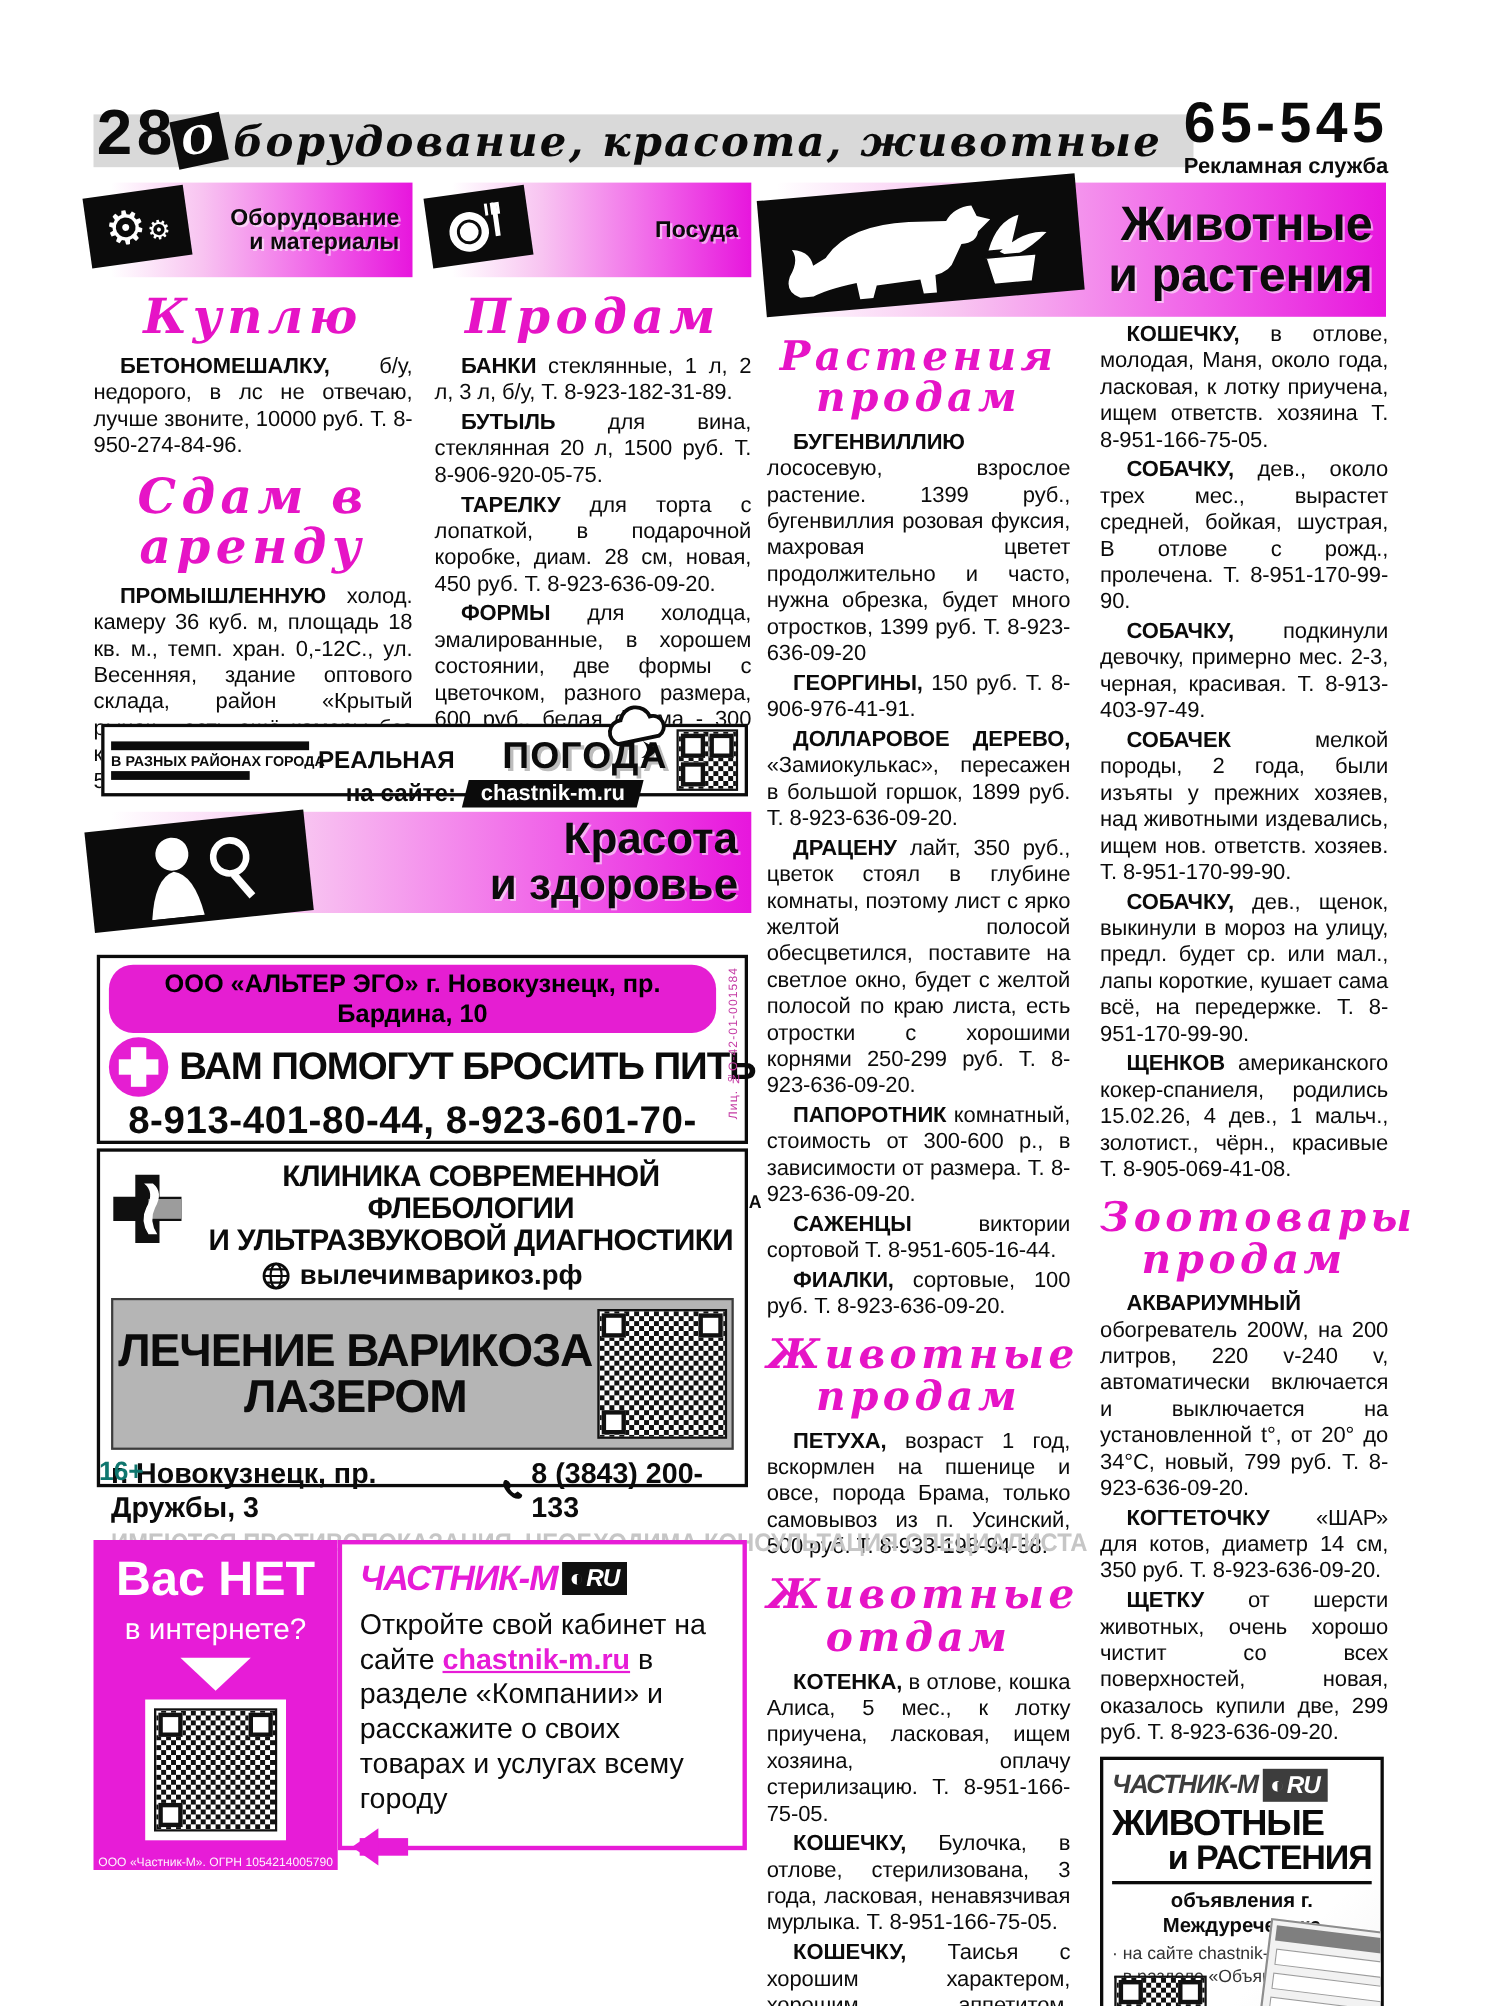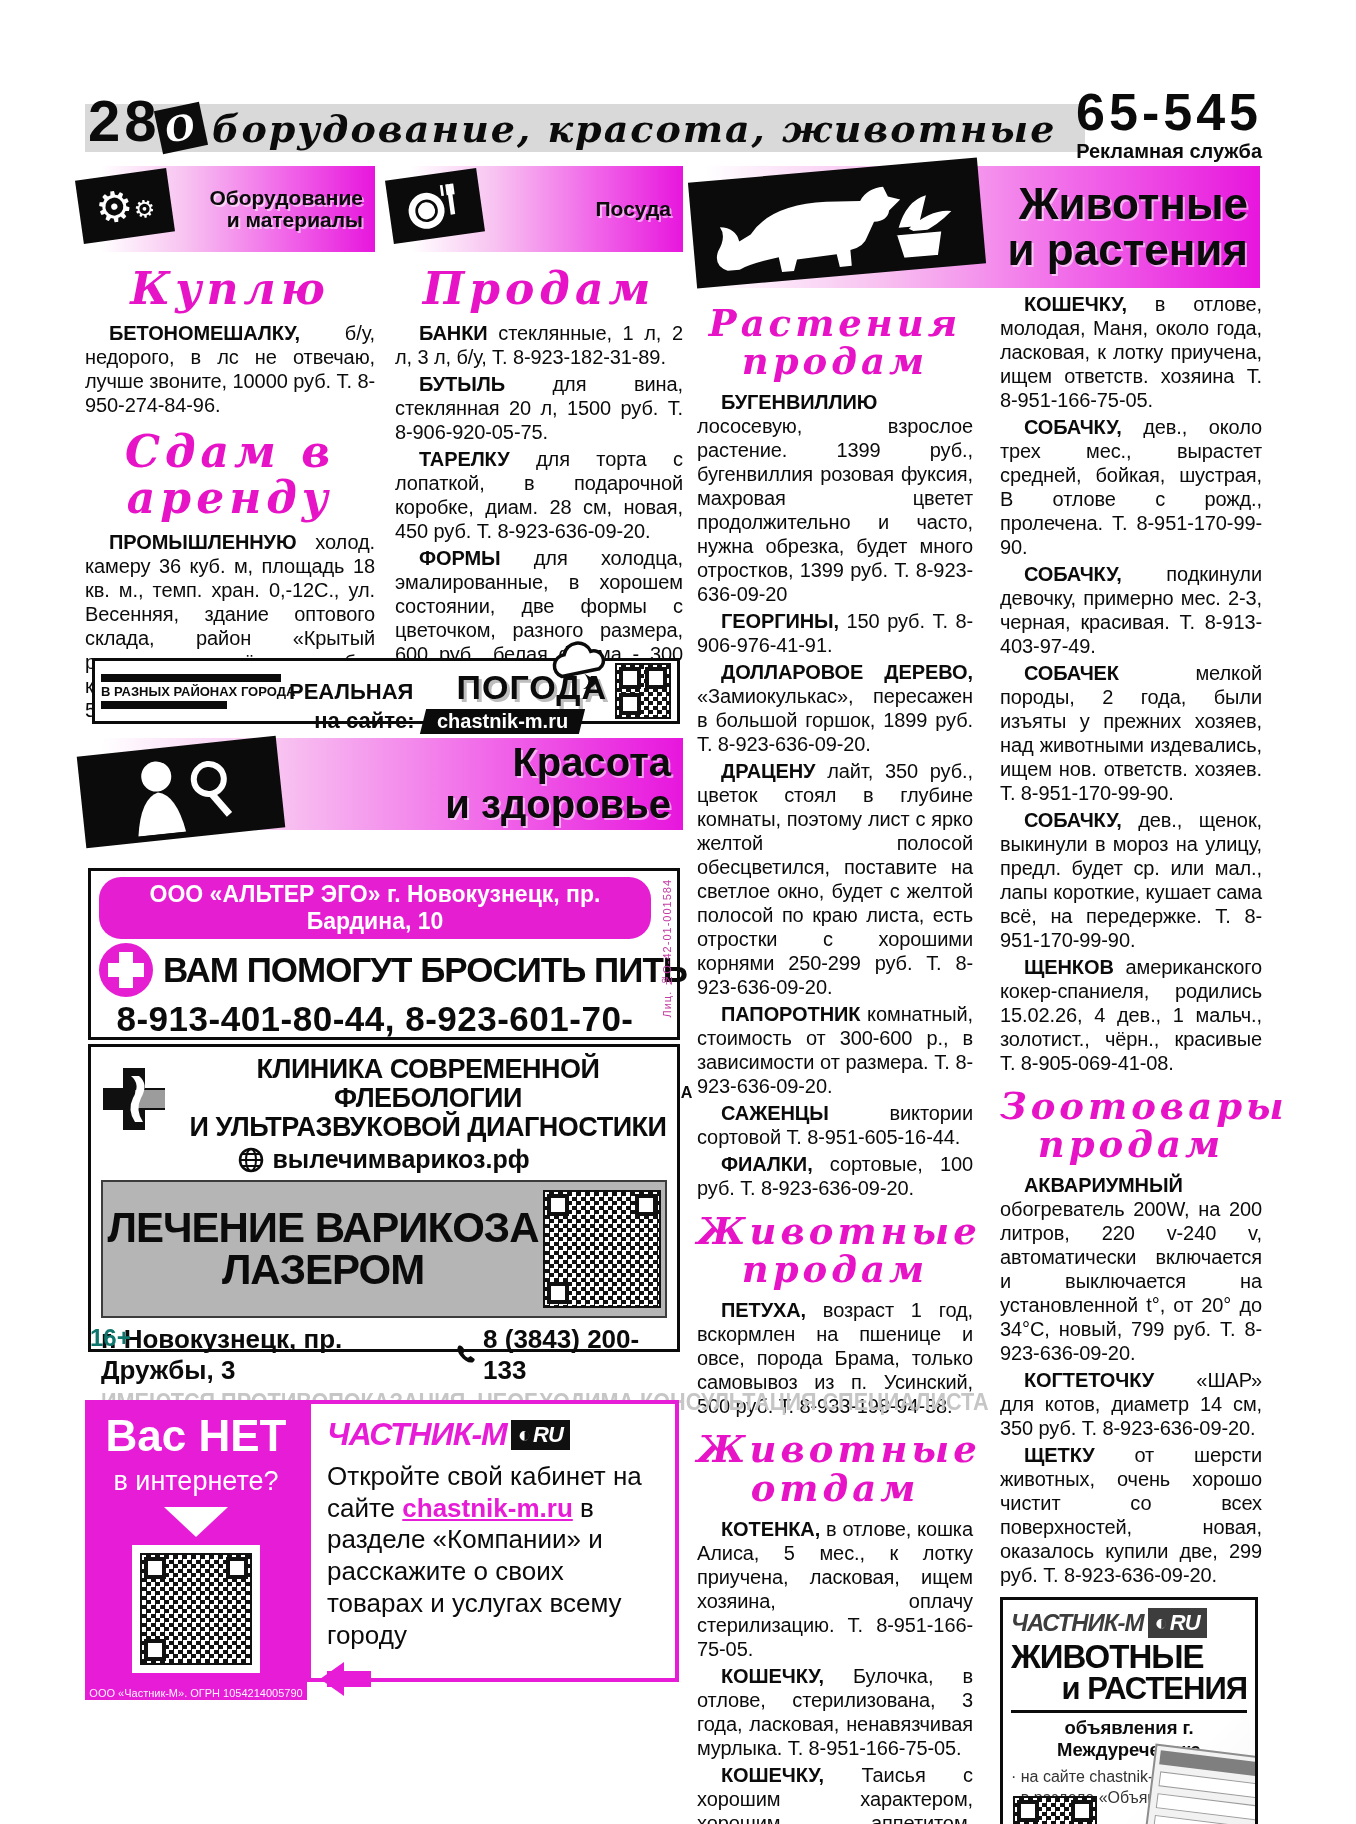--- a/index.html
+++ b/index.html
@@ -70,21 +70,21 @@
   .qr{position:relative;background:repeating-conic-gradient(#111 0% 25%,#fff 0% 50%);
       background-size:9px 9px;border:2px solid #111;box-sizing:border-box;}
   .qr i{position:absolute;background:#fff;border:4px solid #111;width:14px;height:14px;}
   .qr i:nth-child(1){left:2px;top:2px;}
   .qr i:nth-child(2){right:2px;top:2px;}
   .qr i:nth-child(3){left:2px;bottom:2px;}
 
   
   .alterego{left:88px;top:868px;width:592px;height:172px;border:3px solid #0b0b0b;background:#fff;
     box-sizing:border-box;padding:6px 26px 4px 8px;}
-  .ae-head{background:#e51ed2;color:#ffffff;font-weight:800;font-size:23px;text-align:center;
+  .ae-head{background:#e51ed2;color:#000000;font-weight:800;font-size:23px;text-align:center;
     border-radius:22px;padding:4px 0;}
   .ae-row{display:flex;align-items:center;gap:10px;margin-top:4px;}
   .ae-cross{width:54px;height:54px;min-width:54px;border-radius:50%;background:#e51ed2;position:relative;}
   .ae-cross:before,.ae-cross:after{content:"";position:absolute;background:#fff;}
   .ae-cross:before{left:50%;top:9px;bottom:9px;width:14px;transform:translateX(-50%);}
   .ae-cross:after{top:50%;left:9px;right:9px;height:14px;transform:translateY(-50%);}
   .ae-title{font-size:35px;font-weight:800;letter-spacing:-1px;white-space:nowrap;}
   .ae-phones{font-size:35px;font-weight:800;text-align:center;margin-top:2px;letter-spacing:0.5px;}
   .ae-disc{font-size:17px;font-weight:800;white-space:nowrap;transform:scaleX(.95);transform-origin:left;margin-top:4px;}
   .ae-lic{position:absolute;right:4px;top:8px;writing-mode:vertical-rl;transform:rotate(180deg);

